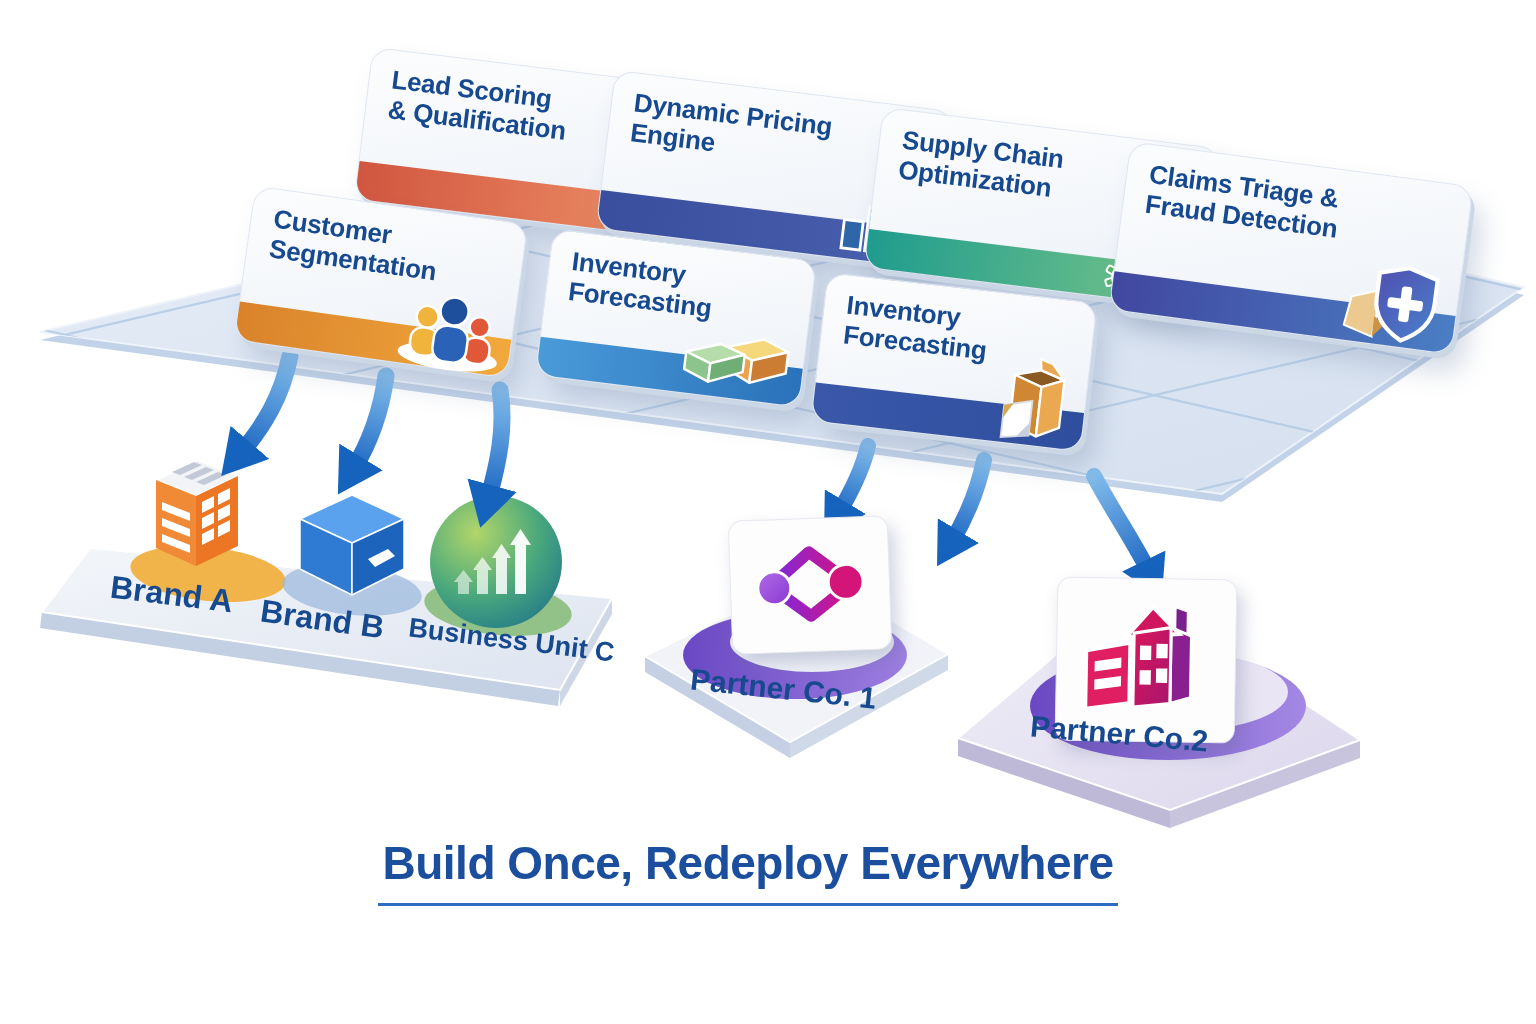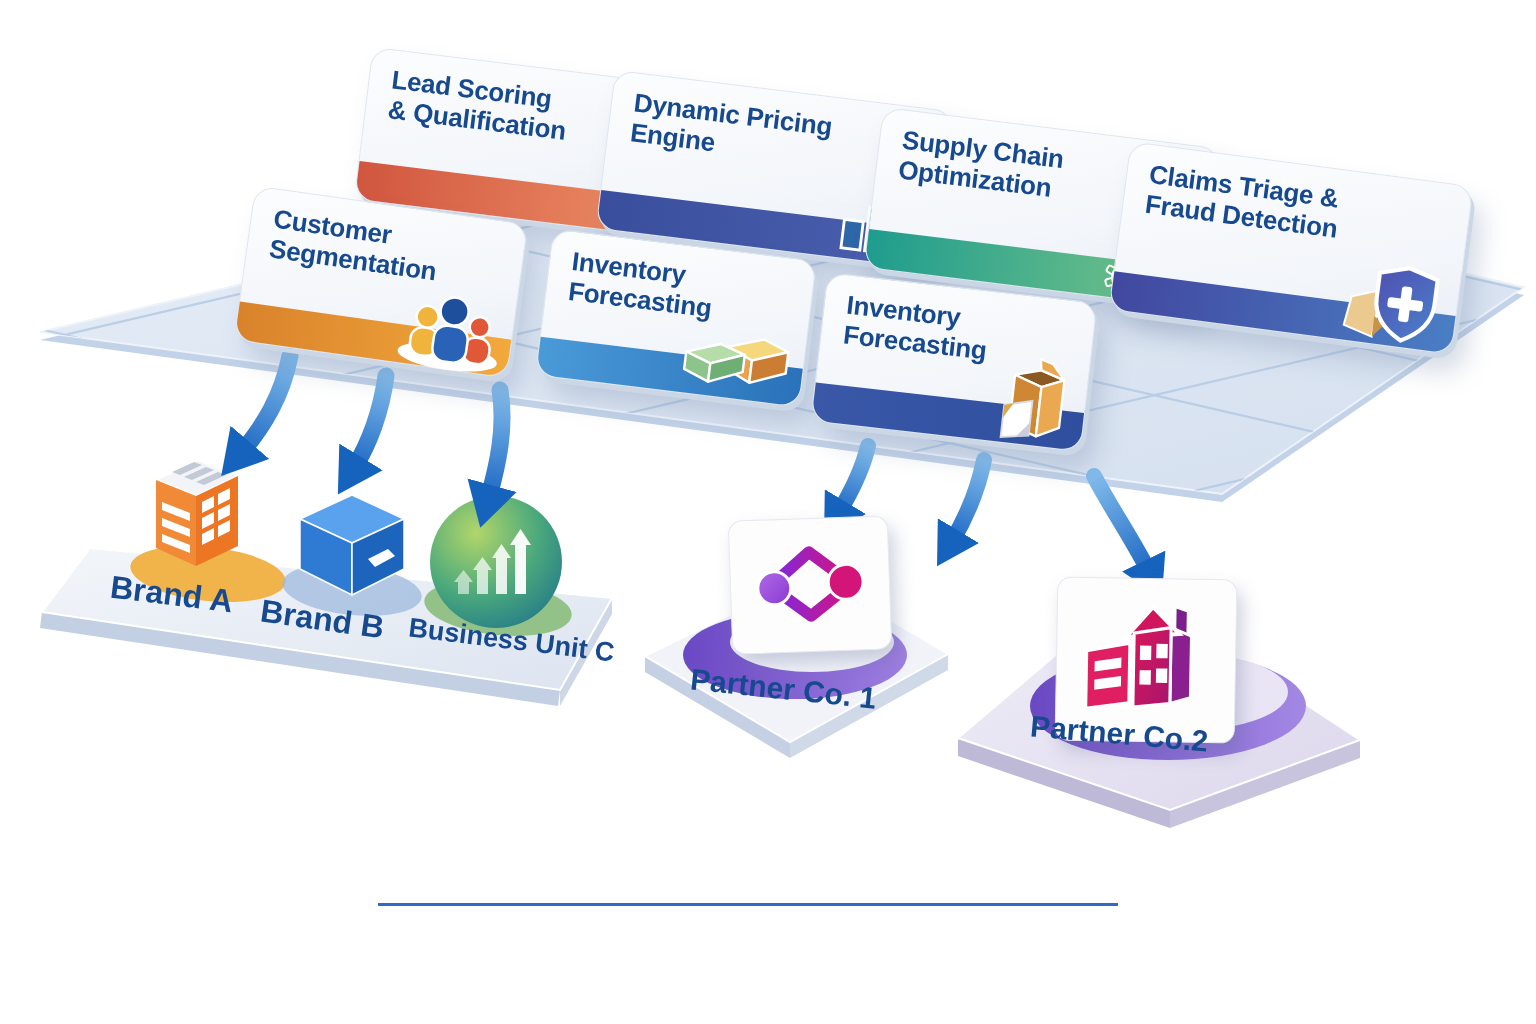--- a/index.html
+++ b/index.html
@@ -378,15 +378,18 @@
       <rect x="90" y="78" width="11" height="14" fill="#ffffff"></rect>
     </svg>
   </div>
 
   <div class="dest-label dl-a">Brand A</div>
   <div class="dest-label dl-b">Brand B</div>
   <div class="dest-label dl-c">Business Unit C</div>
   <div class="dest-label dl-p1">Partner Co. 1</div>
   <div class="dest-label dl-p2">Partner Co.2</div>
 
+  <div class="title-wrap">
+    <span class="title-text">Build Once, Redeploy Everywhere</span>
+  </div>
   <div class="title-underline"></div>
 
 </div>
 
 </body></html>

